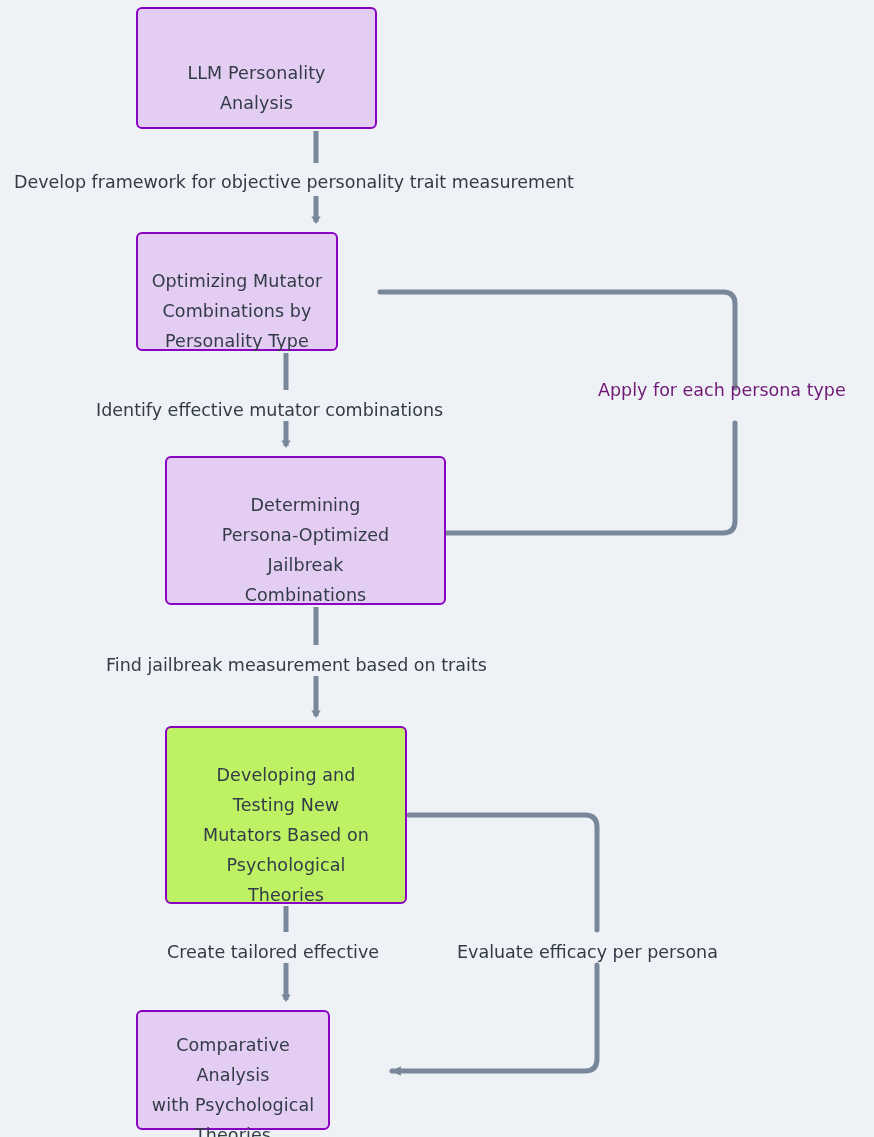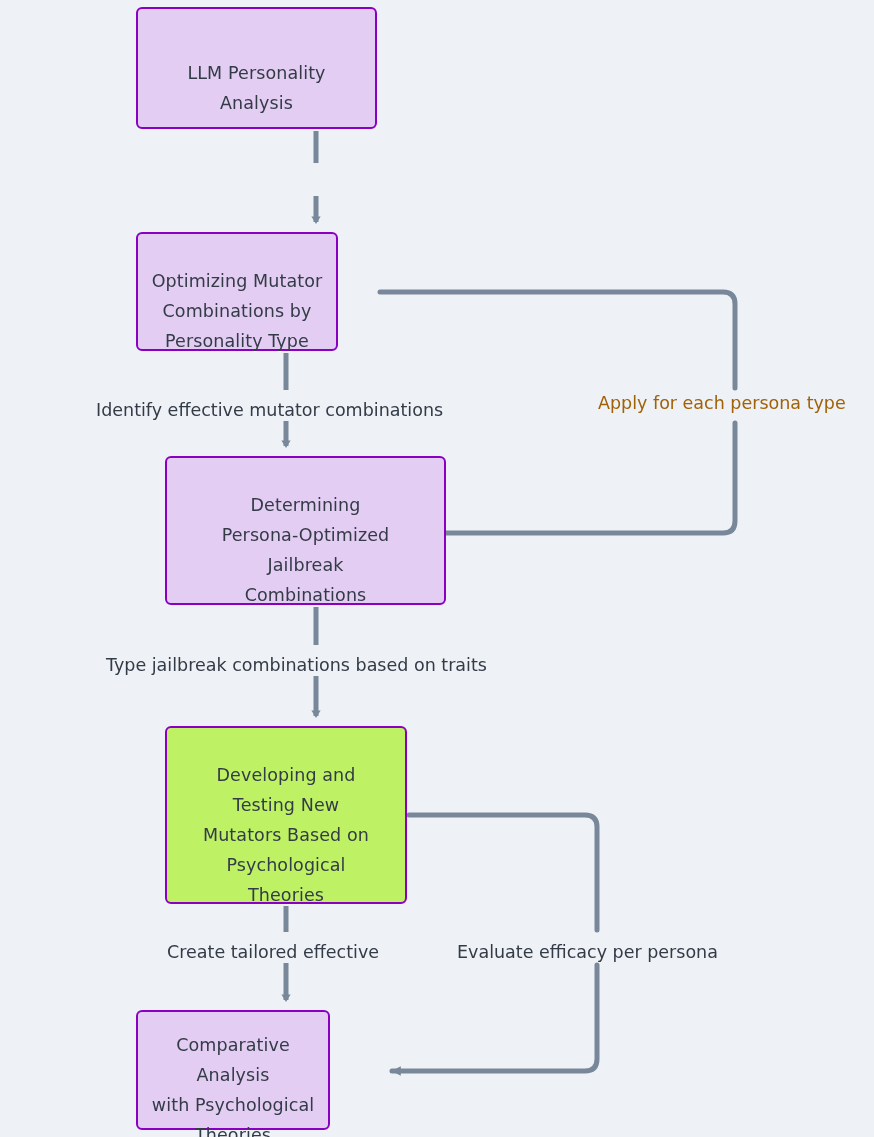--- a/index.html
+++ b/index.html
@@ -112,19 +112,20 @@
   </div>
 
   <div class="node" id="node-3" style="left: 165px; top: 726px; width: 242px; height: 178px; background: #bef264; border-color: rgb(138, 0, 194); color: rgb(51, 59, 71);">
     <span>Developing and<br>Testing New<br>Mutators Based on<br>Psychological<br>Theories</span>
   </div>
 
   <div class="node" id="node-4" style="left: 136px; top: 1010px; width: 194px; height: 120px; background: rgb(227, 205, 243); border-color: rgb(138, 0, 194); color: rgb(51, 59, 71);">
     <span>Comparative Analysis<br>with Psychological<br>Theories</span>
   </div>
 
+  <div class="edge-label" id="elabel-0" style="left: 14px; top: 171px; color: rgb(51, 59, 71);">Develop framework for objective personality trait measurement</div>
   <div class="edge-label" id="elabel-1" style="left: 96px; top: 399px; color: rgb(51, 59, 71);">Identify effective mutator combinations</div>
-  <div class="edge-label" id="elabel-2" style="left: 598px; top: 392px; color: #a16207;">Apply for each persona type</div>
-  <div class="edge-label" id="elabel-3" style="left: 106px; top: 654px; color: rgb(51, 59, 71);">Type jailbreak combinations based on traits</div>
+  <div class="edge-label" id="elabel-2" style="left: 598px; top: 379px; color: #701a75;">Apply for each persona type</div>
+  <div class="edge-label" id="elabel-3" style="left: 106px; top: 654px; color: rgb(51, 59, 71);">Find jailbreak measurement based on traits</div>
   <div class="edge-label" id="elabel-4" style="left: 167px; top: 941px; color: rgb(51, 59, 71);">Create tailored effective</div>
   <div class="edge-label" id="elabel-5" style="left: 457px; top: 941px; color: rgb(51, 59, 71);">Evaluate efficacy per persona</div>
 
 </div>
 
 </body></html>

